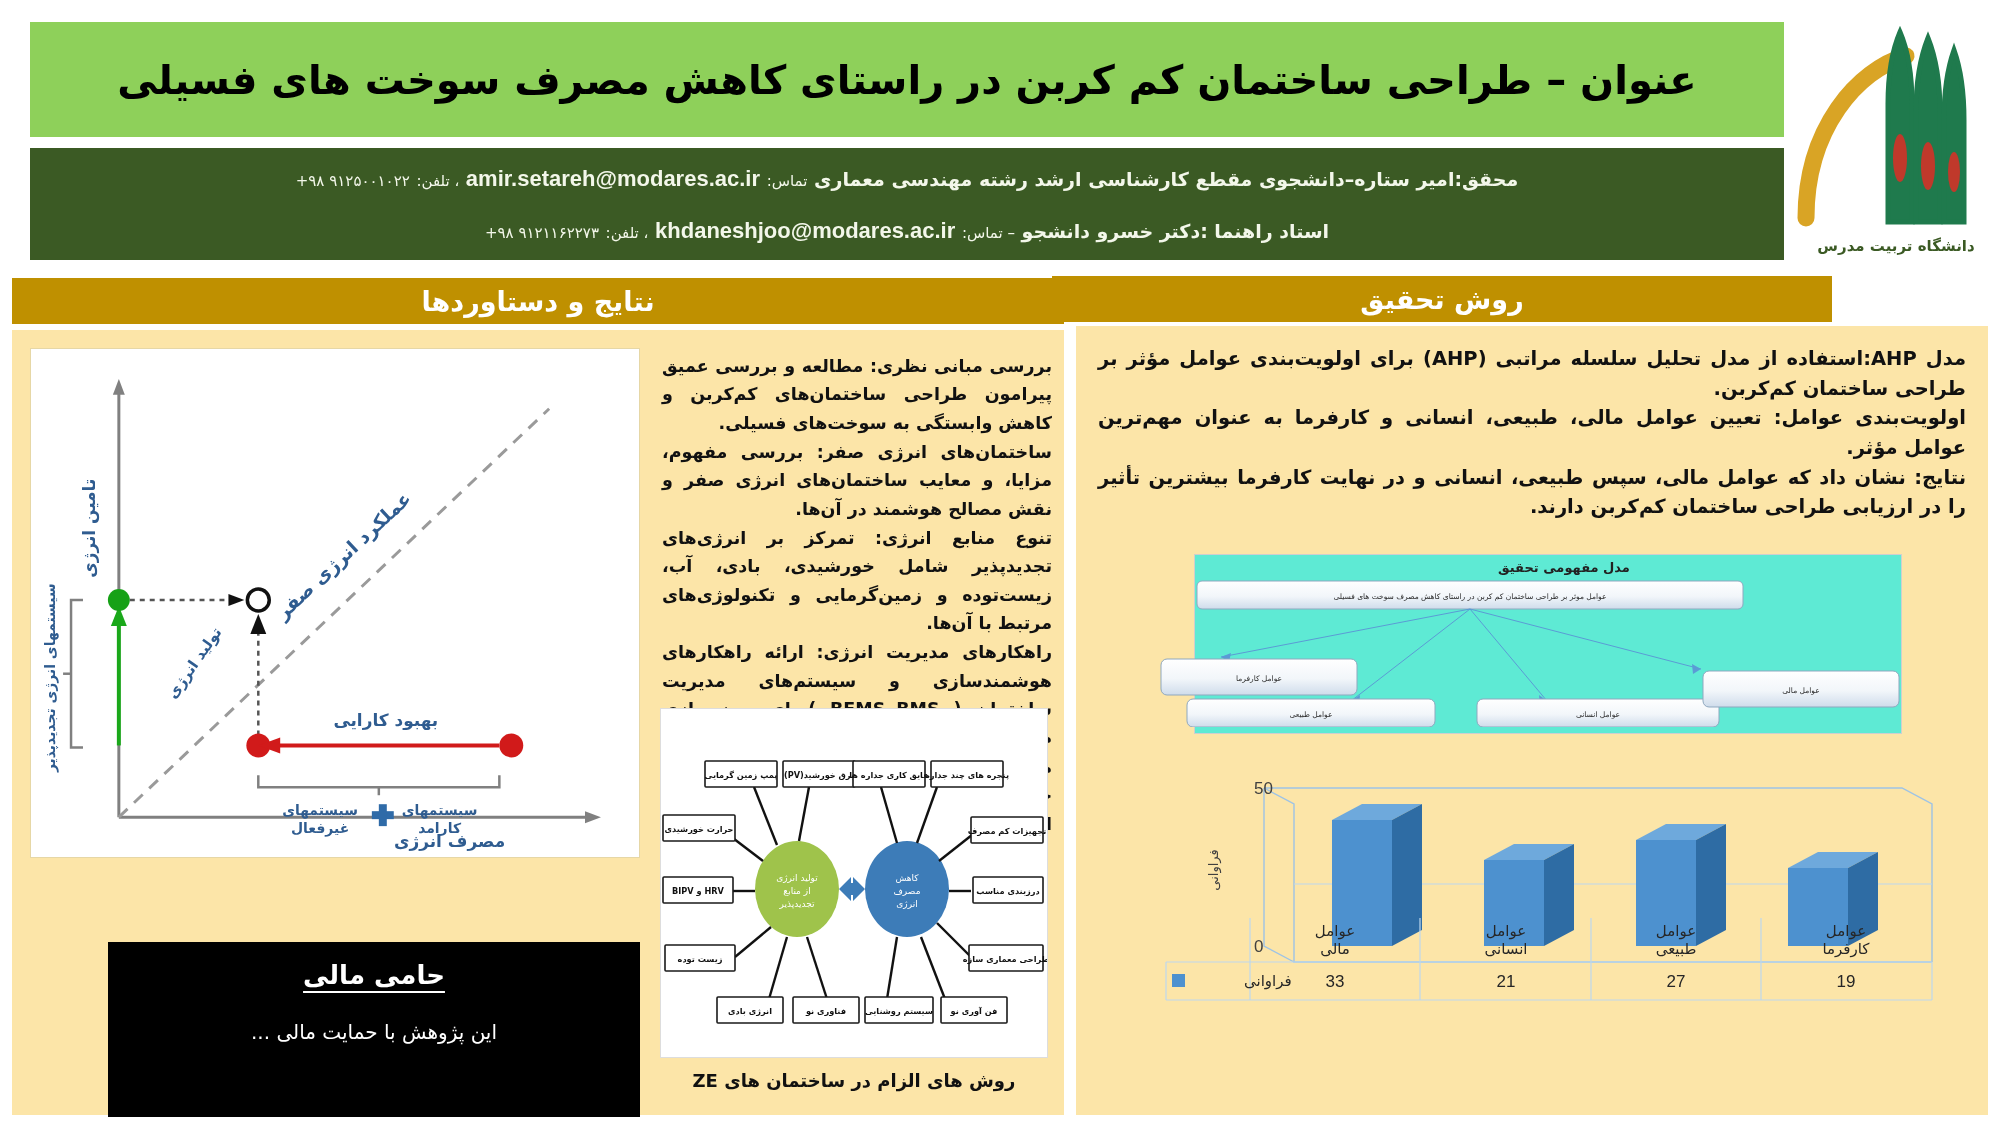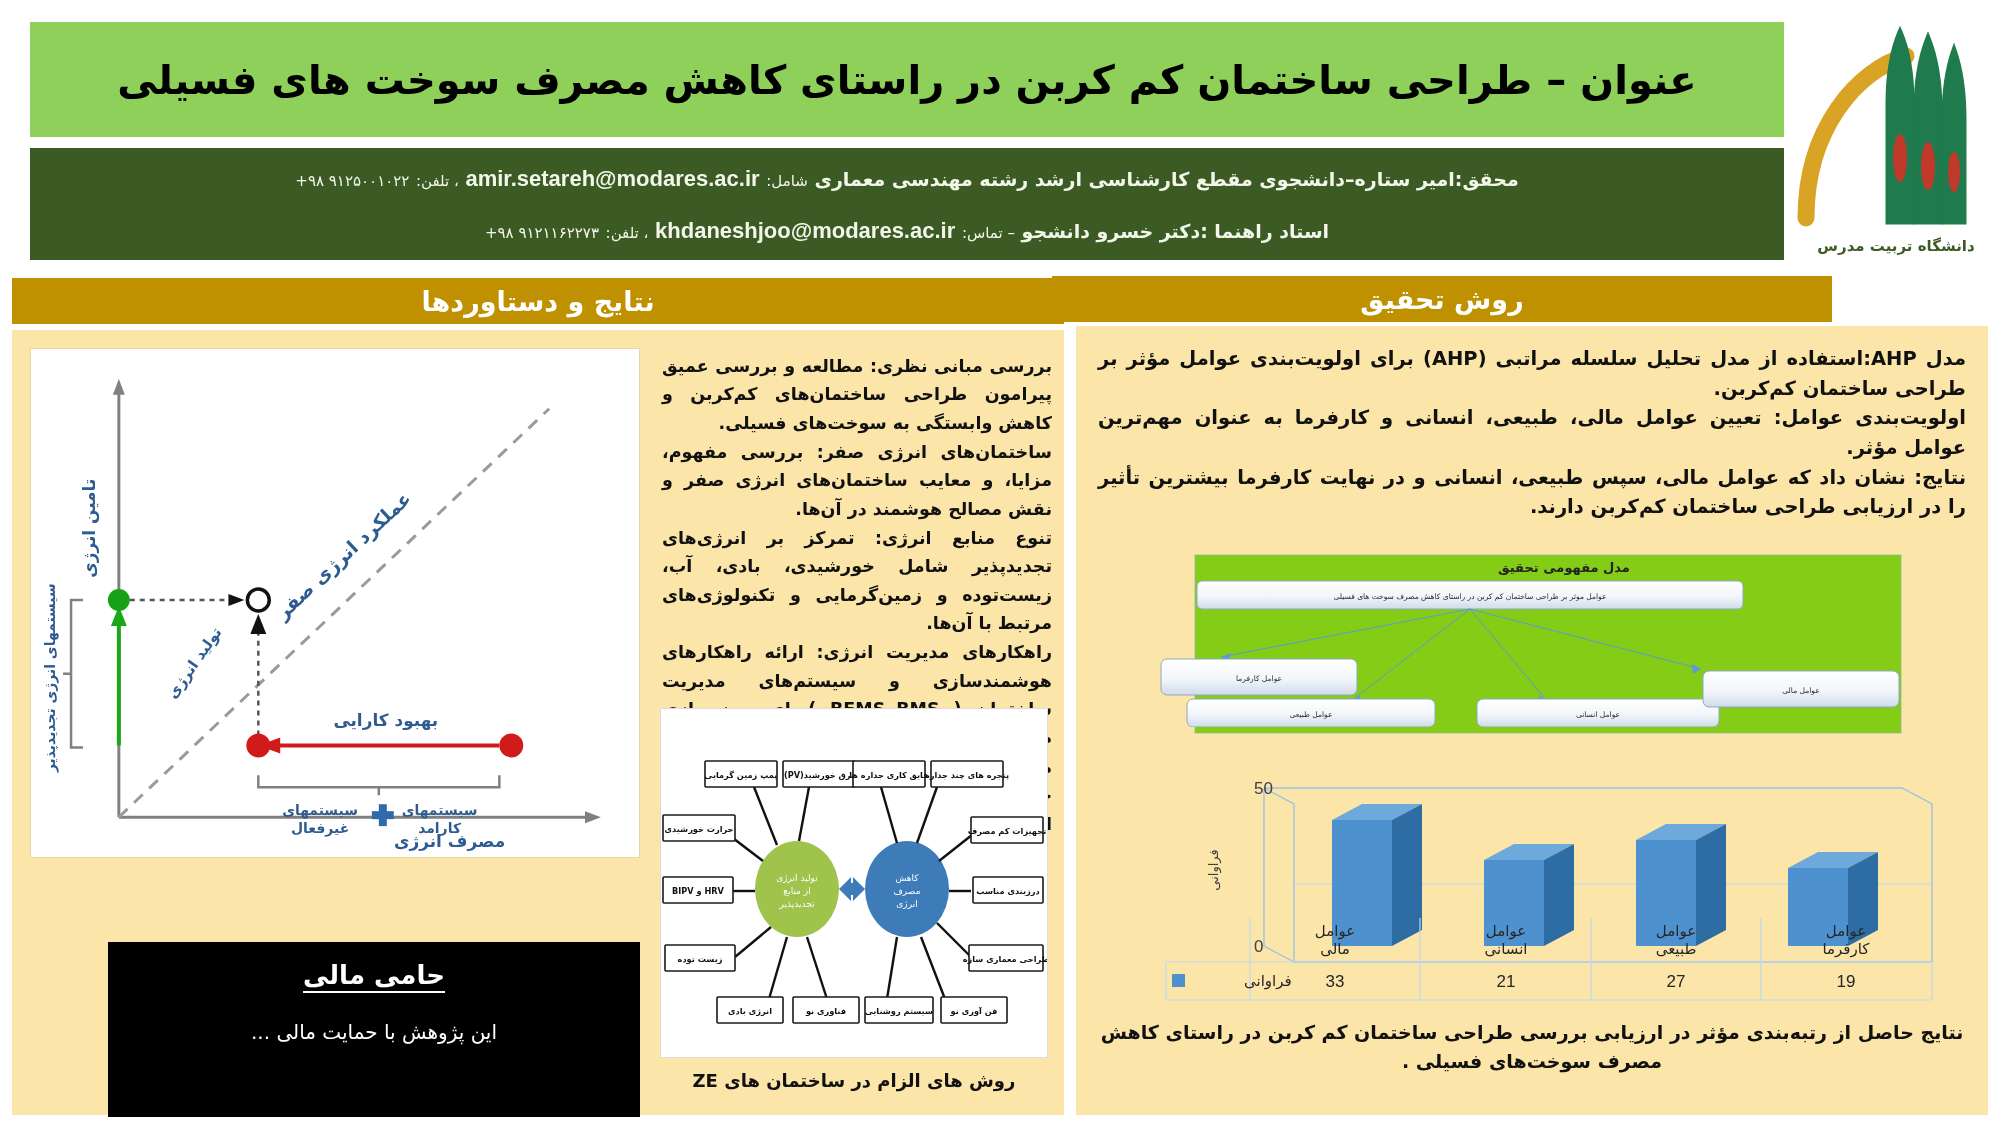--- a/index.html
+++ b/index.html
@@ -93,21 +93,21 @@
   #figCapMid { left: 648px; top: 740px; width: 388px; font-size: 18px; }
 
   
   .right-text {
     position:absolute; left: 22px; top: 18px; width: 868px;
     direction: rtl; text-align: justify; text-align-last: right;
     font-size: 19.5px; line-height: 1.52; color:#111; font-weight: 700;
   }
   .concept-card {
     position:absolute; left: 118px; top: 228px; width: 708px; height: 180px;
-    background:#84cc16; border:1px solid #cfcfcf;padding-left:32px;
+    background:#5eead4; border:1px solid #cfcfcf;padding-left:32px;
   }
   .concept-title {
     text-align:center; direction:rtl; font-size: 13px; color:#222; padding-top: 5px; font-weight:600;
   }
   .chart-area { position:absolute; left: 70px; top: 448px; width: 820px; height: 232px; }
   #figCapRight { left: 22px; top: 692px; width: 868px; font-size: 19px; line-height:1.5; }
 
   
   .cbar-face { fill:#4d91cf; }
   .cbar-top  { fill:#6ea9dc; }
@@ -135,21 +135,21 @@
 
 <div class="header-wrap">
 
   <div class="title-band">
     <div class="title-text">عنوان – طراحی ساختمان کم کربن در راستای کاهش مصرف سوخت های فسیلی</div>
   </div>
 
   <div class="contact-band">
     <div class="contact-line l1">
       <span class="lbl">محقق:امیر ستاره–دانشجوی مقطع کارشناسی ارشد رشته مهندسی معماری</span>
-      <span class="sm">شامل:</span>
+      <span class="sm">تماس:</span>
       <span class="mail">amir.setareh@modares.ac.ir</span>
       <span class="sm">، تلفن:</span>
       <span class="sm">۹۱۲۵۰۰۱۰۲۲ ۹۸+</span>
     </div>
     <div class="contact-line l2">
       <span class="lbl">استاد راهنما :دکتر خسرو دانشجو</span>
       <span class="sm">– تماس:</span>
       <span class="mail">khdaneshjoo@modares.ac.ir</span>
       <span class="sm">، تلفن:</span>
       <span class="sm">۹۱۲۱۱۶۲۲۷۳ ۹۸+</span>
@@ -455,14 +455,13 @@
       <text class="tbl-num" x="360" y="213" text-anchor="middle">21</text>
       <text class="tbl-num" x="530" y="213" text-anchor="middle">27</text>
       <text class="tbl-num" x="700" y="213" text-anchor="middle">19</text>
 
       <line class="tbl-line" x1="274" y1="188" x2="274" y2="226"></line>
       <line class="tbl-line" x1="445" y1="188" x2="445" y2="226"></line>
       <line class="tbl-line" x1="615" y1="188" x2="615" y2="226"></line>
     </svg>
   </div>
 
-  <div class="fig-cap" id="figCapRight">نتایج حاصل از رتبه‌بندی مؤثر در ارزیابی بررسی طراحی ساختمان کم کربن در راستای کاهش مصرف سوخت‌های فسیلی .</div>
 </div>
 
 </body></html>

